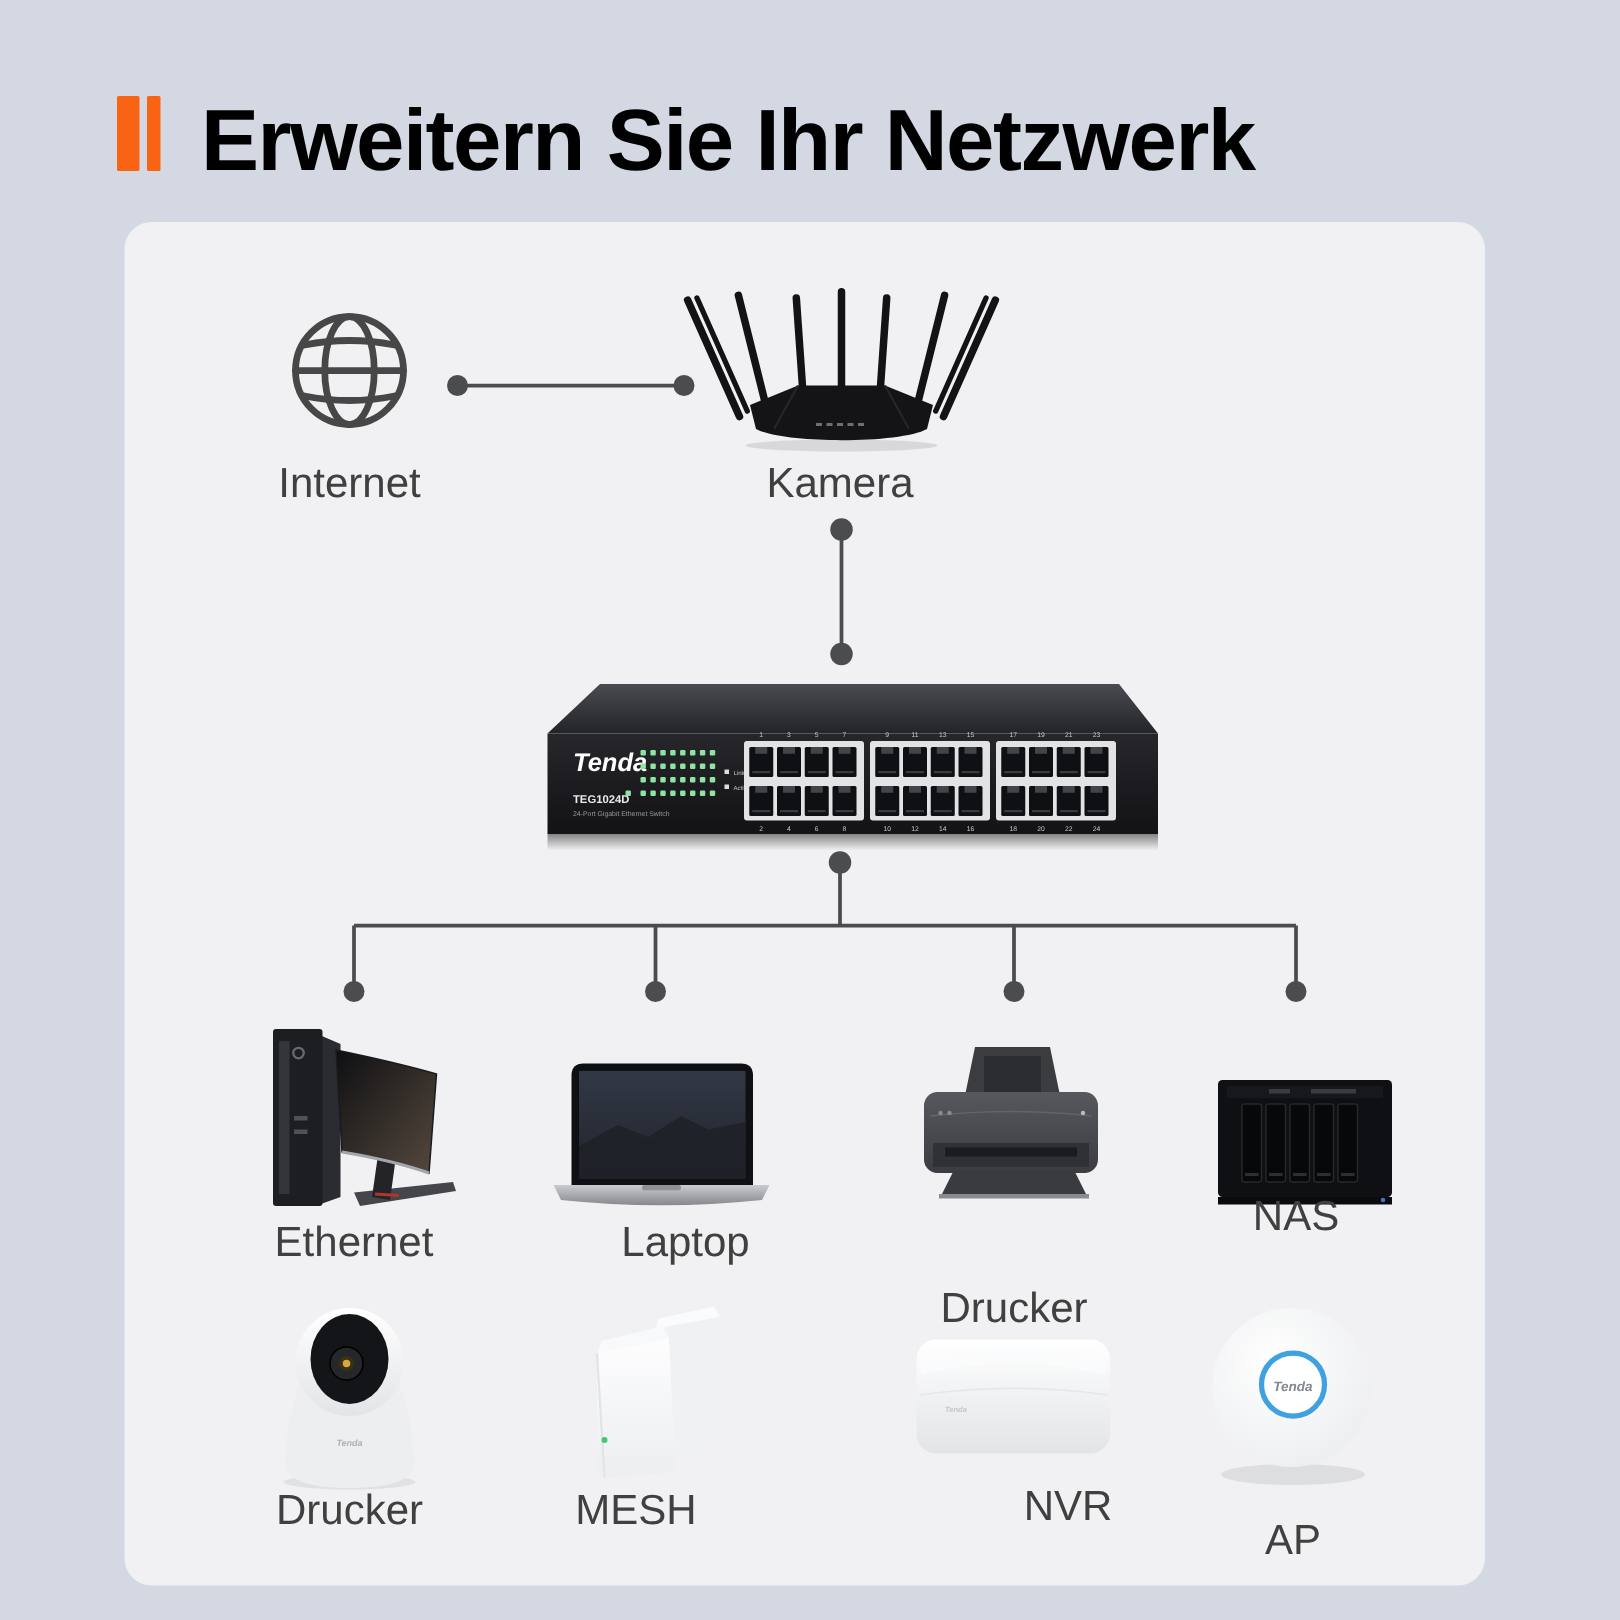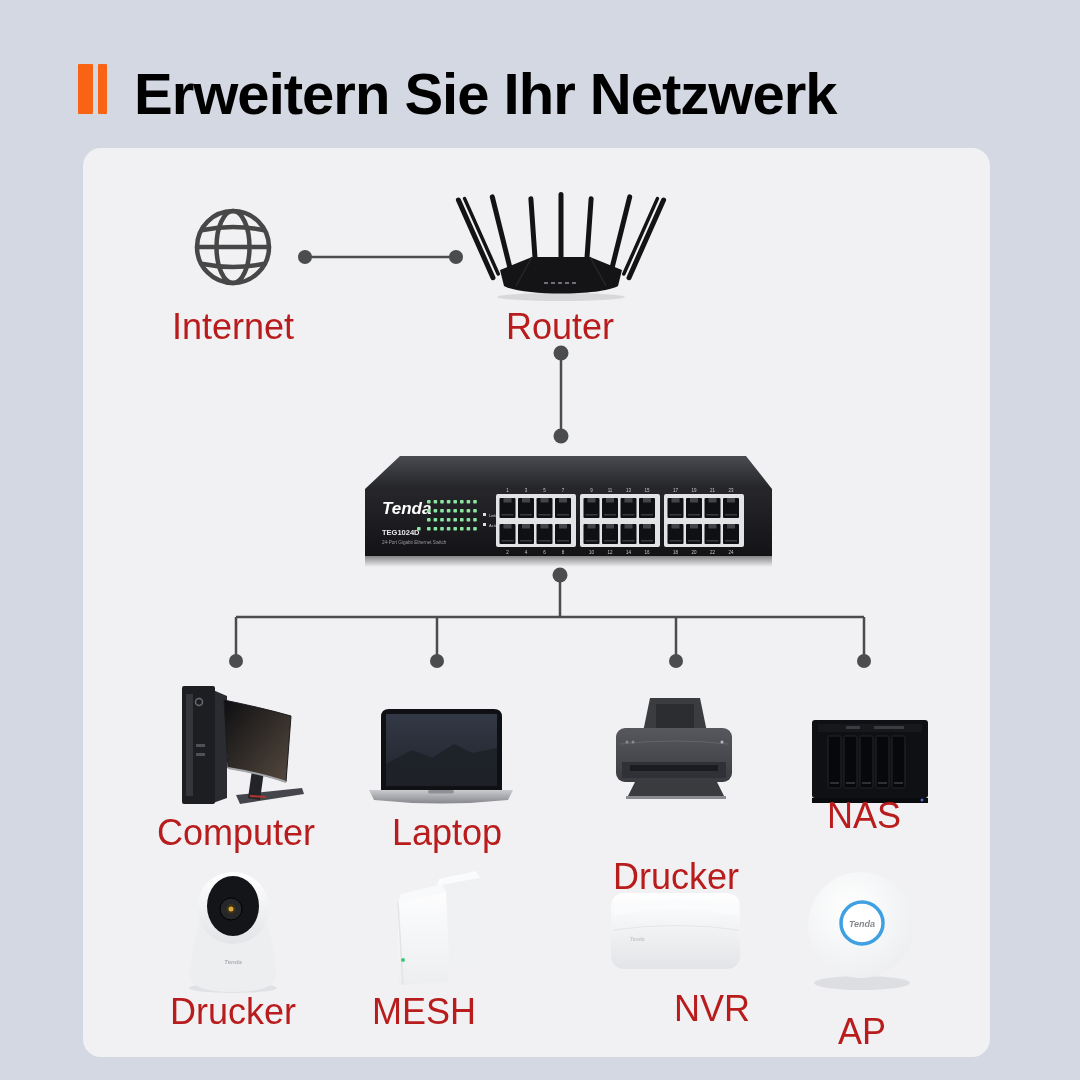--- a/index.html
+++ b/index.html
@@ -3,21 +3,21 @@
 <meta charset="utf-8">
 <style>
   html,body{margin:0;padding:0}
   body{width:1080px;height:1080px;background:#D3D8E2;font-family:"Liberation Sans",sans-serif;position:relative;overflow:hidden}
   .bar{position:absolute;background:#F96414;border-radius:1px}
   .bar1{left:78px;top:64px;width:15px;height:50px}
   .bar2{left:98px;top:64px;width:9px;height:50px}
   h1{position:absolute;margin:0;left:134px;top:60px;font-size:58px;font-weight:700;color:#000000;letter-spacing:-1px;white-space:nowrap}
   .panel{position:absolute;left:83px;top:148px;width:907px;height:909px;background:#F1F1F3;border-radius:18px}
   svg.art{position:absolute;left:0;top:0;width:1080px;height:1080px}
-  .lbl{position:absolute;transform:translateX(-50%);font-size:36px;color:#b91c1c;white-space:nowrap}
+  .lbl{position:absolute;transform:translateX(-50%);font-size:28px;color:#404040;white-space:nowrap}
   .t-logo{font-family:"Liberation Sans",sans-serif;font-style:italic;font-weight:bold}
 </style>
 </head>
 <body>
 
 <div>
   <header>
     <span class="bar bar1"></span>
     <span class="bar bar2"></span>
     <h1>Erweitern Sie Ihr Netzwerk</h1>
@@ -355,22 +355,22 @@
 
     <g>
       <ellipse cx="862" cy="983" rx="48" ry="7" fill="#DCDEE2"></ellipse>
       <circle cx="861" cy="925" r="53" fill="url(#rAP)"></circle>
       <circle cx="862" cy="923" r="21" fill="#FFFFFF" stroke="#3FA0E2" stroke-width="3.5"></circle>
       <text x="862" y="927" text-anchor="middle" font-size="9" fill="#85898E" class="t-logo">Tenda</text>
     </g>
   </svg>
 
   <div class="lbl" style="left:233px;top:306px">Internet</div>
-  <div class="lbl" style="left:560px;top:306px">Router</div>
-  <div class="lbl" style="left:236px;top:812px">Computer</div>
-  <div class="lbl" style="left:447px;top:812px">Laptop</div>
+  <div class="lbl" style="left:560px;top:306px">Kamera</div>
+  <div class="lbl" style="left:236px;top:812px">Ethernet</div>
+  <div class="lbl" style="left:457px;top:812px">Laptop</div>
   <div class="lbl" style="left:676px;top:856px">Drucker</div>
   <div class="lbl" style="left:864px;top:795px">NAS</div>
   <div class="lbl" style="left:233px;top:991px">Drucker</div>
   <div class="lbl" style="left:424px;top:991px">MESH</div>
   <div class="lbl" style="left:712px;top:988px">NVR</div>
   <div class="lbl" style="left:862px;top:1011px">AP</div>
 </div>
 
 </body></html>

